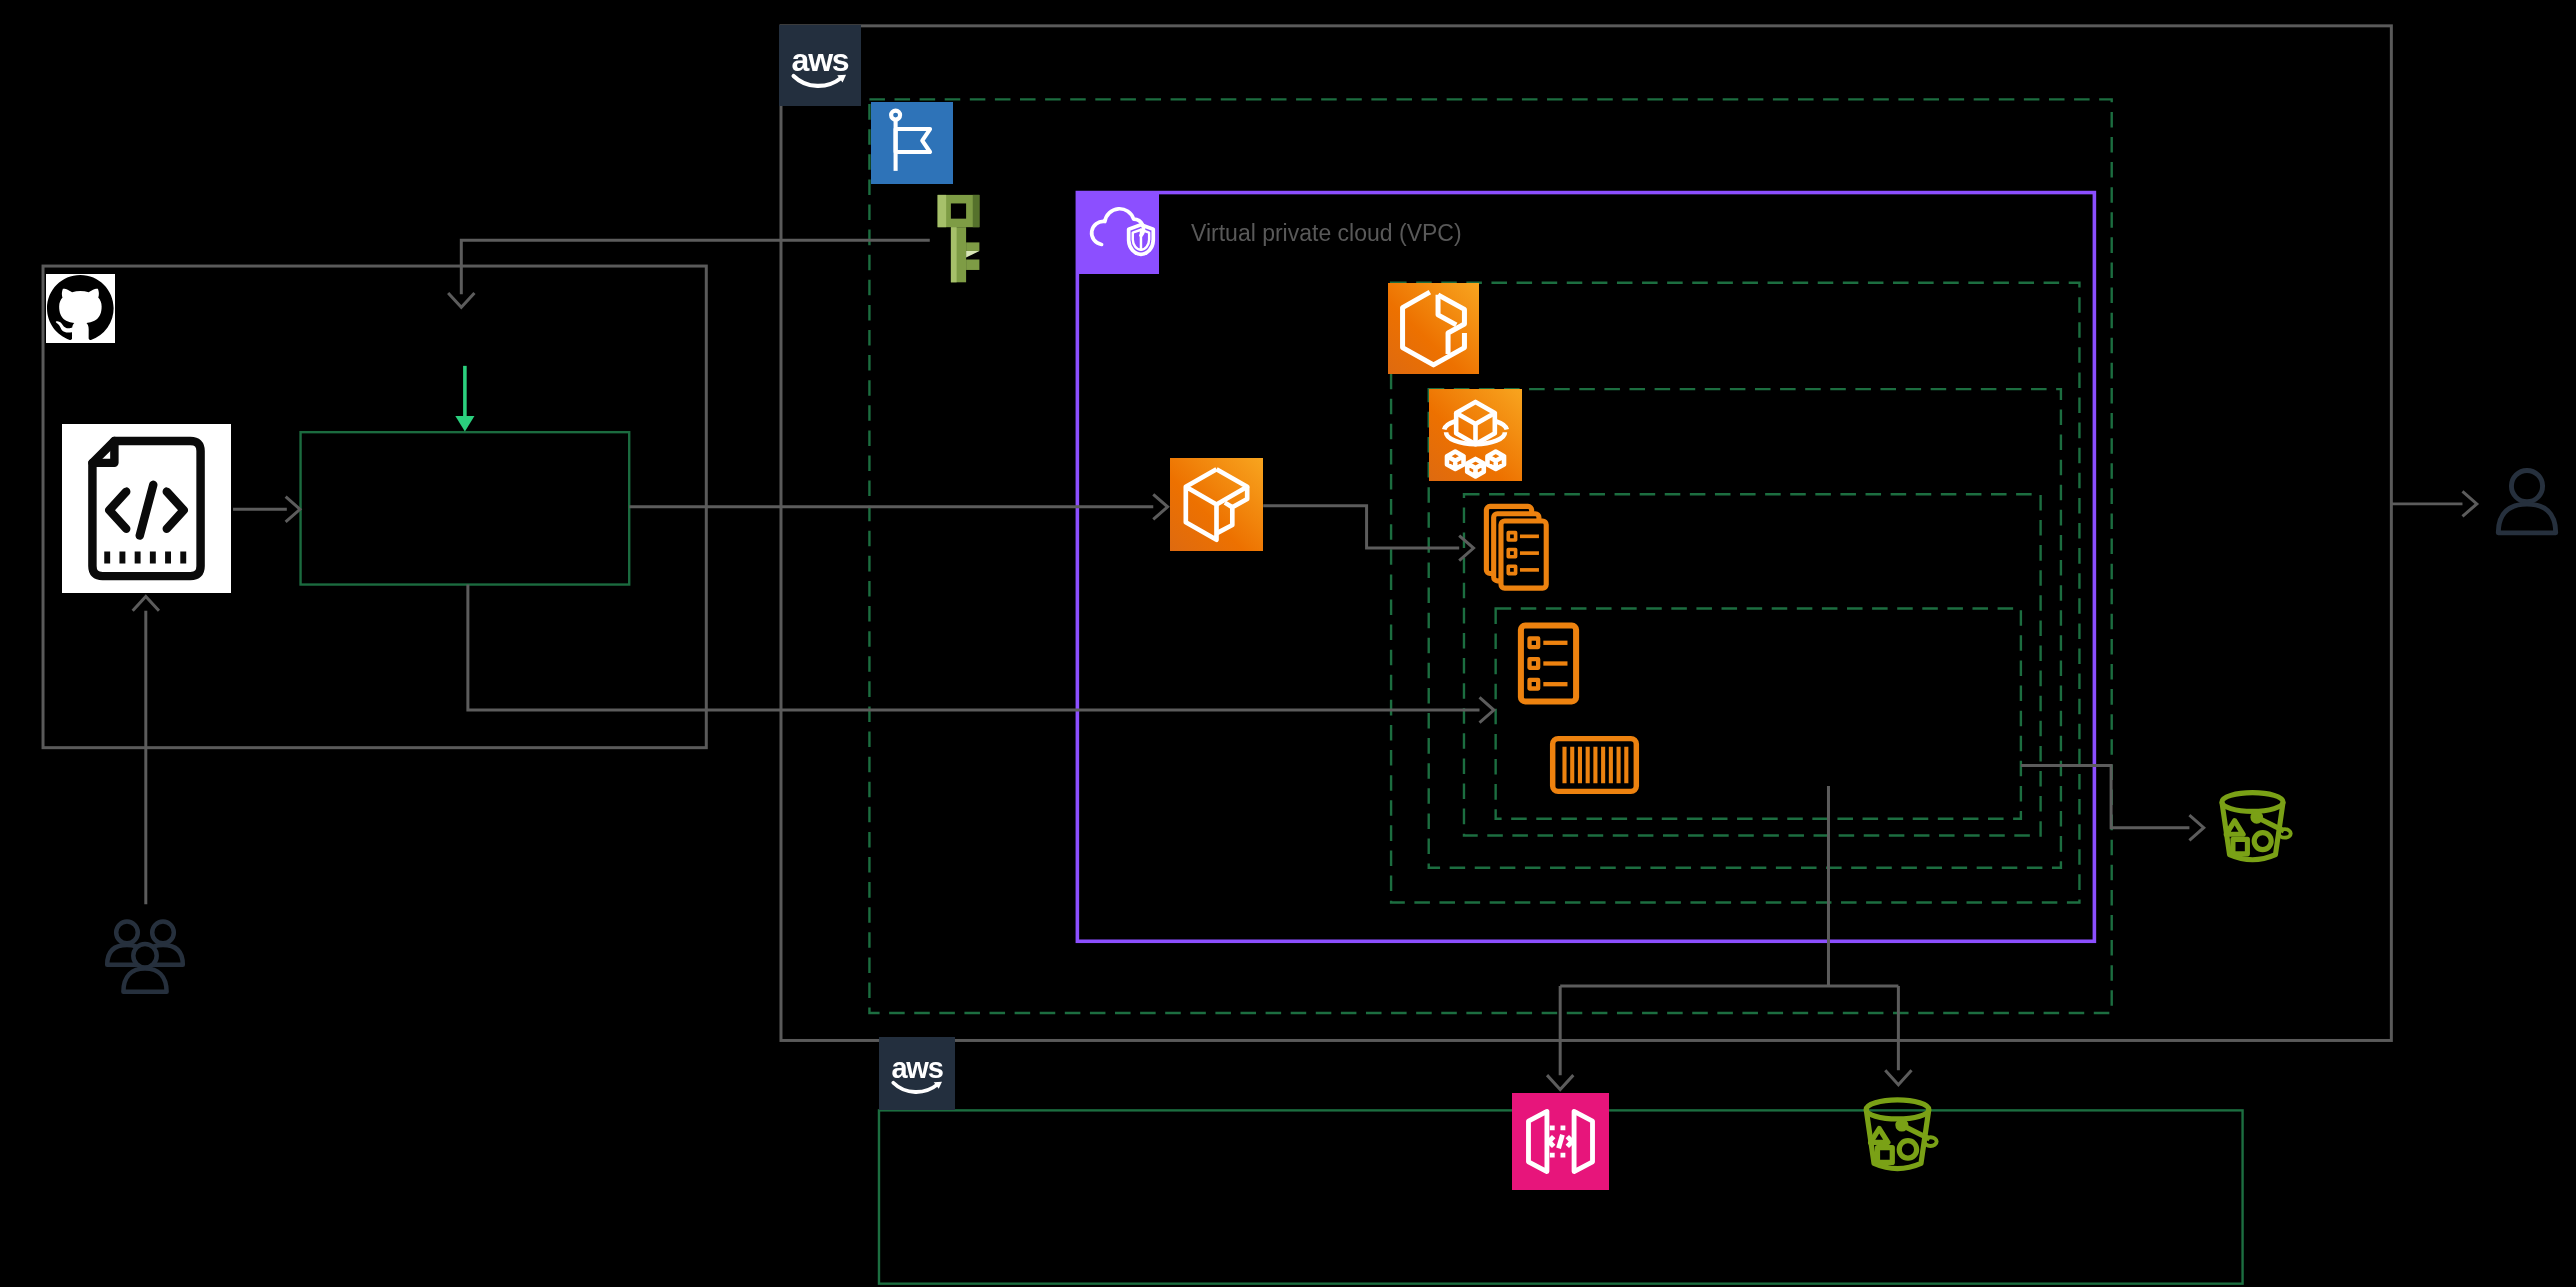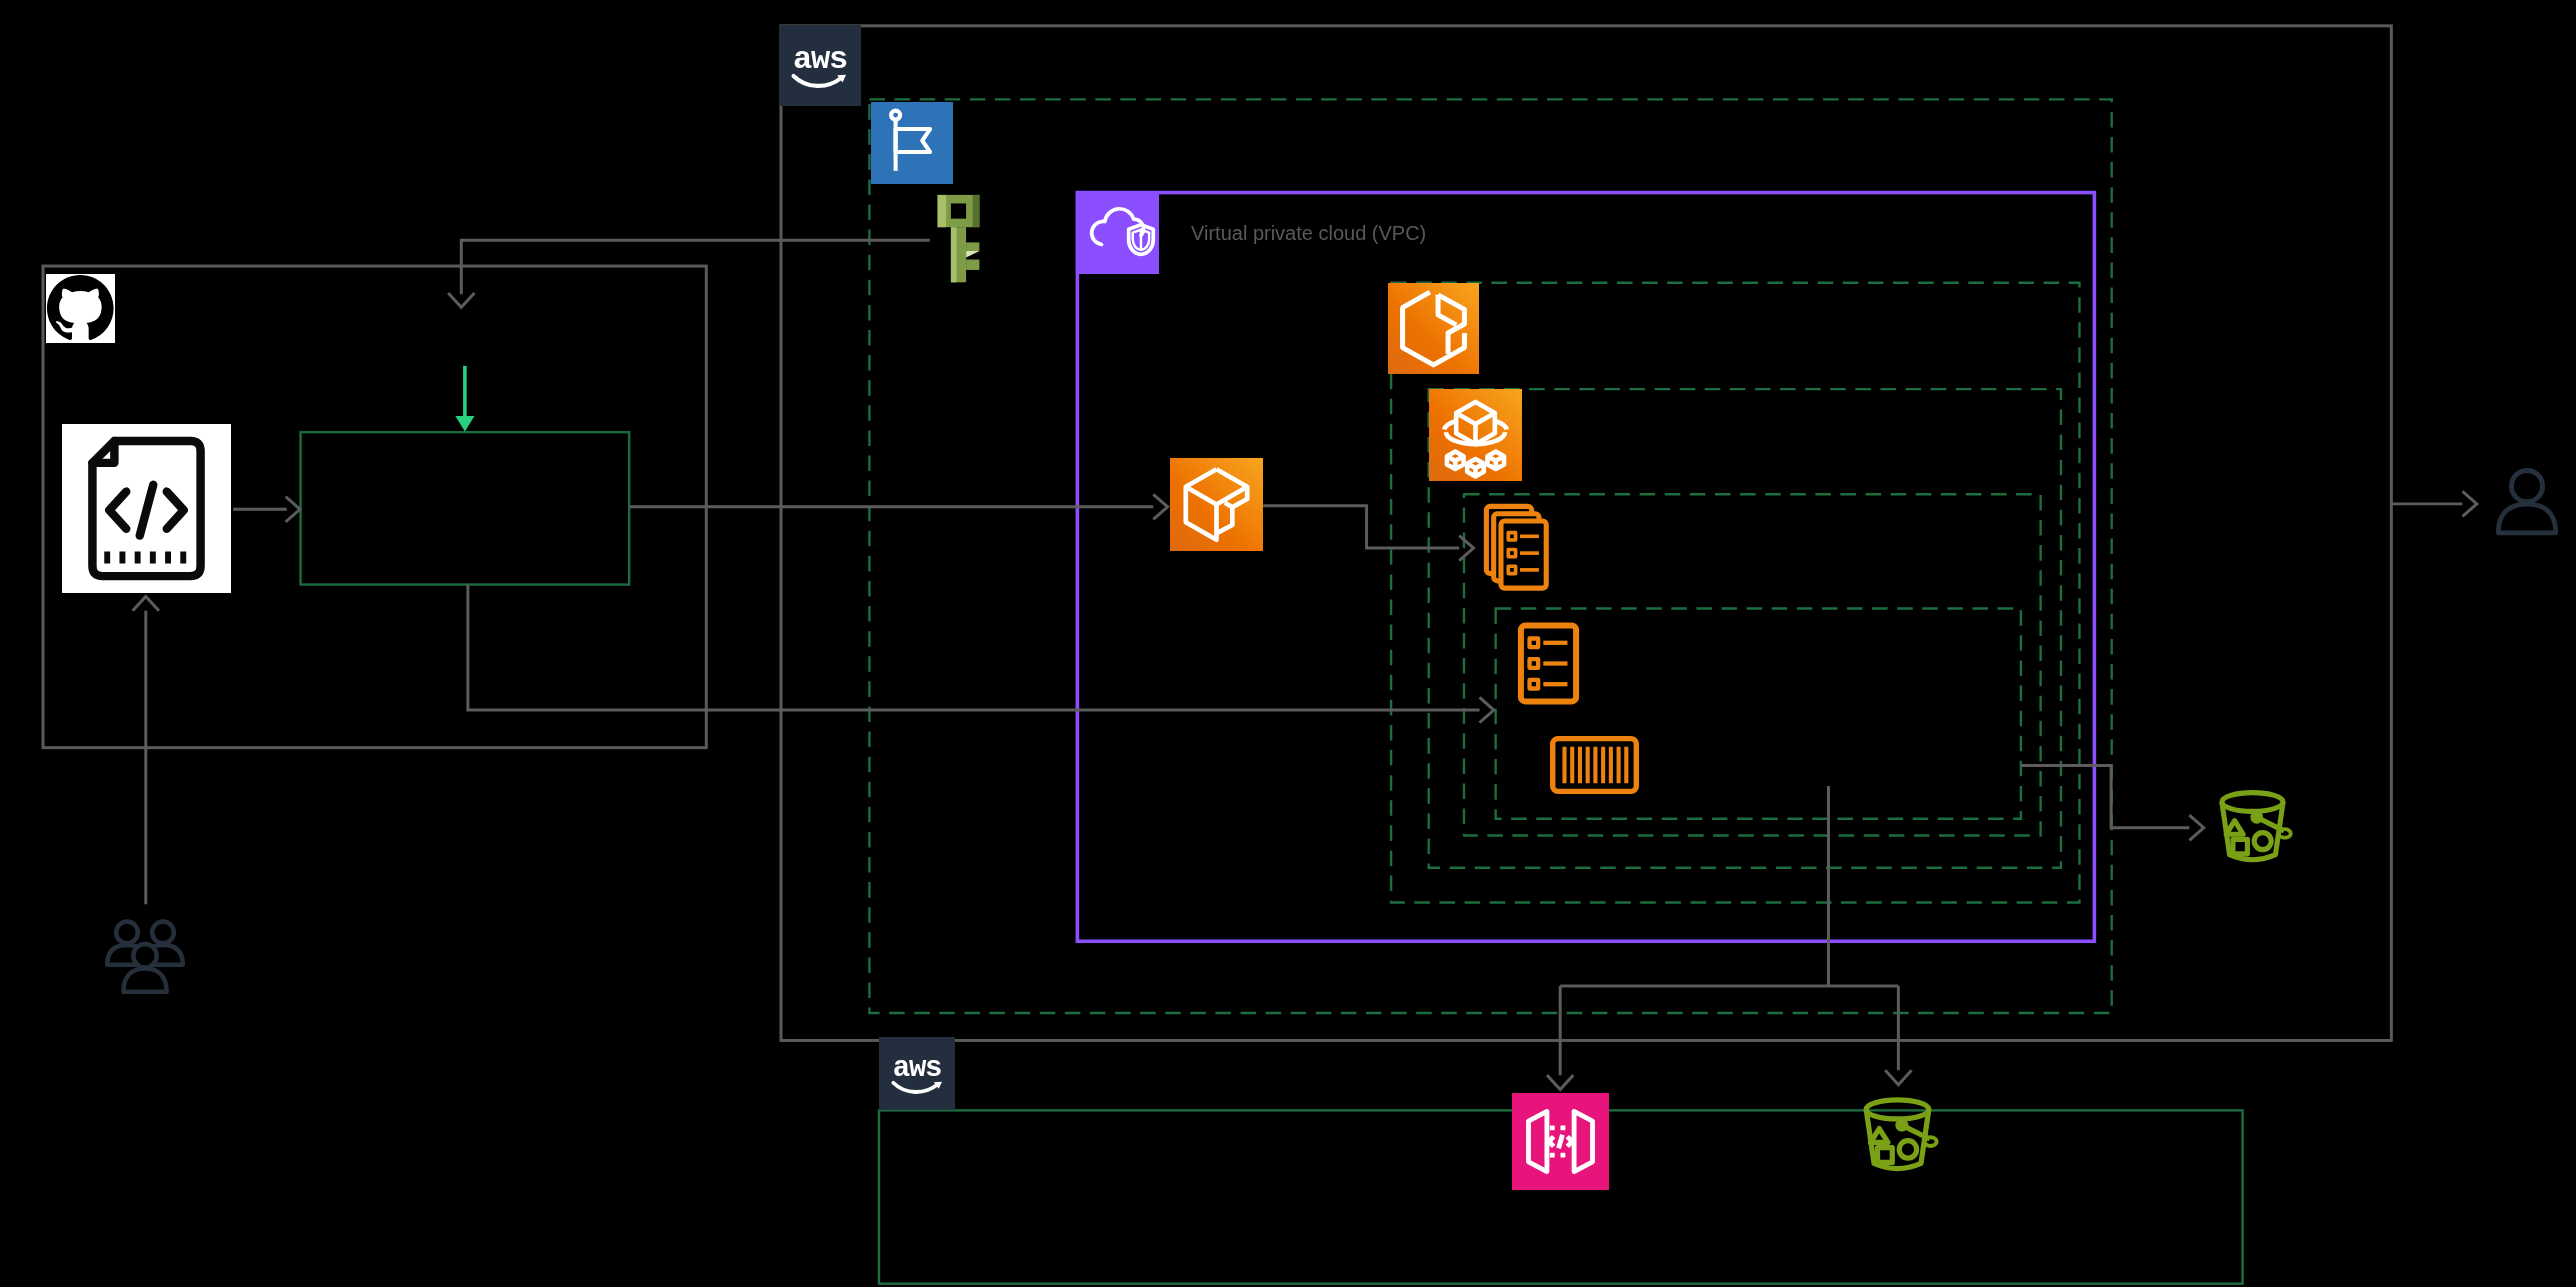--- a/index.html
+++ b/index.html
@@ -1,25 +1,25 @@
 <!DOCTYPE html>
 <html style="font-size:9.6px"><head>
 <meta charset="utf-8">
 <style>
   html,body{margin:0;padding:0;background:#000;}
   #canvas{position:relative;width:2576px;height:1288px;background:#000;overflow:hidden;
           font-family:"Liberation Sans",sans-serif;}
   .abs{position:absolute;}
-  .sq{position:absolute;display:flex;align-items:center;justify-content:center;font-family:Liberation Mono, monospace;}
+  .sq{position:absolute;display:flex;align-items:center;justify-content:center;}
   .sq svg{width:100%;height:100%;}
   .orange-grad{background:linear-gradient(225deg,#F8A51F 0%,#ED7100 60%,#DE6A10 100%);}
   .awslogo{background:#232F3E;display:flex;flex-direction:column;align-items:center;justify-content:center;}
   .awslogo .wordmark{color:#fff;font-weight:700;font-size:32px;line-height:32px;letter-spacing:-1.2px;margin-top:3.6px;}
   .awslogo svg{width:72%;height:auto;margin-top:-2.4px;}
-  #vpc-label{color:#595959;font-size:20px;line-height:38px;white-space:nowrap;}
+  #vpc-label{color:#595959;font-size:23px;line-height:38px;white-space:nowrap;}
 </style>
 </head>
 <body>
 
 <div id="canvas">
 
   <svg class="abs" style="left:0;top:0" width="2576" height="1288" viewBox="0 0 4311 2155">
 
     <rect x="72" y="445" width="1110" height="806" fill="none" stroke="#5A5A5A" stroke-width="5"></rect>
     <rect x="1307" y="43" width="2695" height="1698" fill="none" stroke="#5A5A5A" stroke-width="5"></rect>

